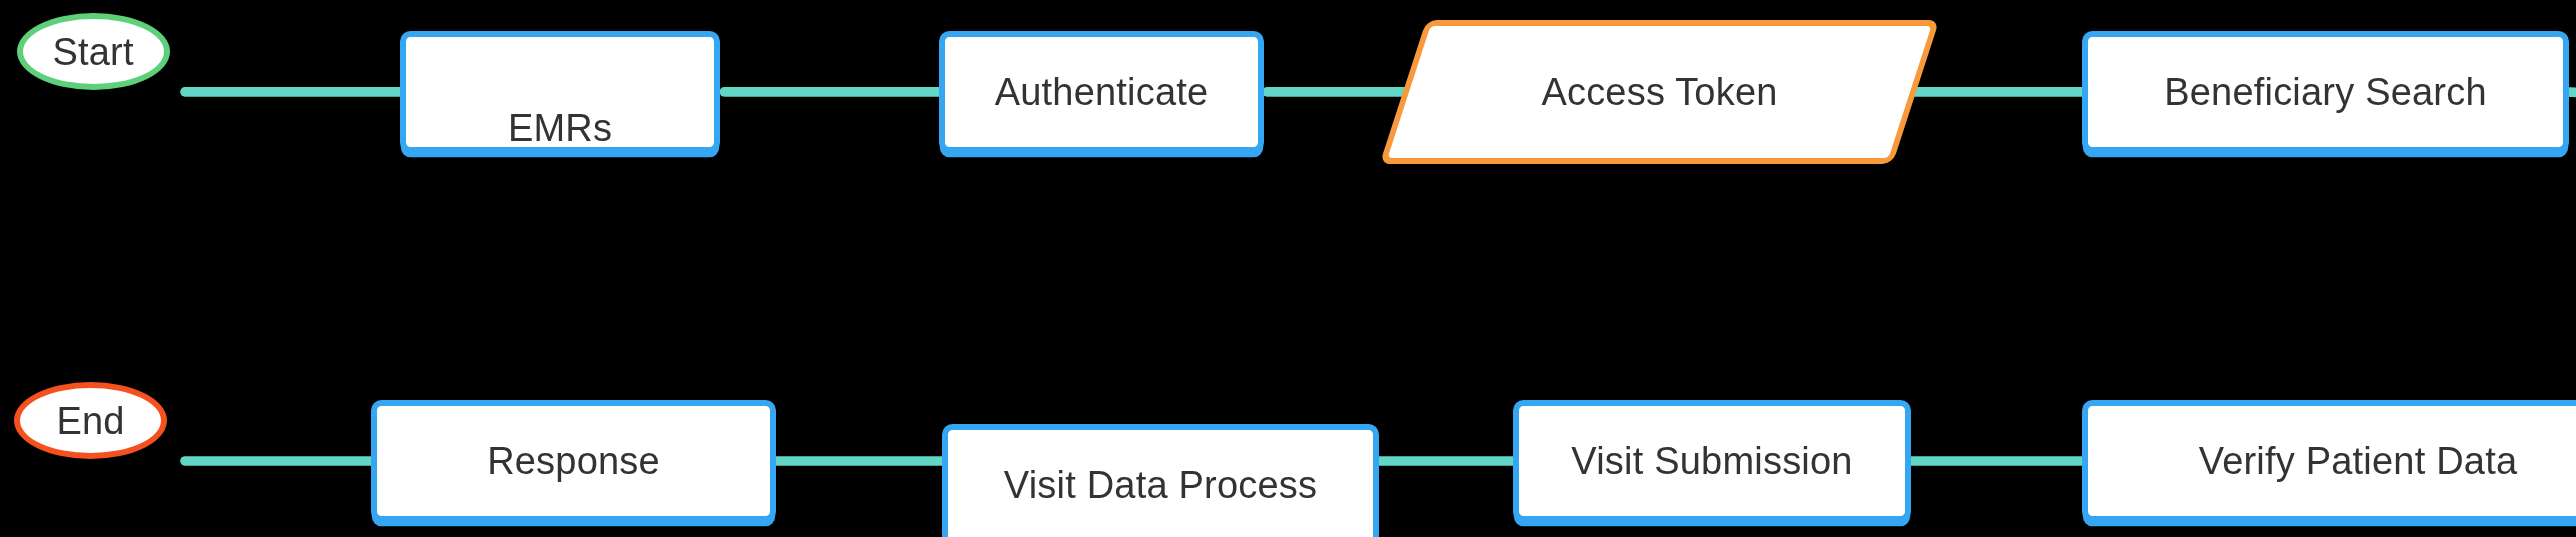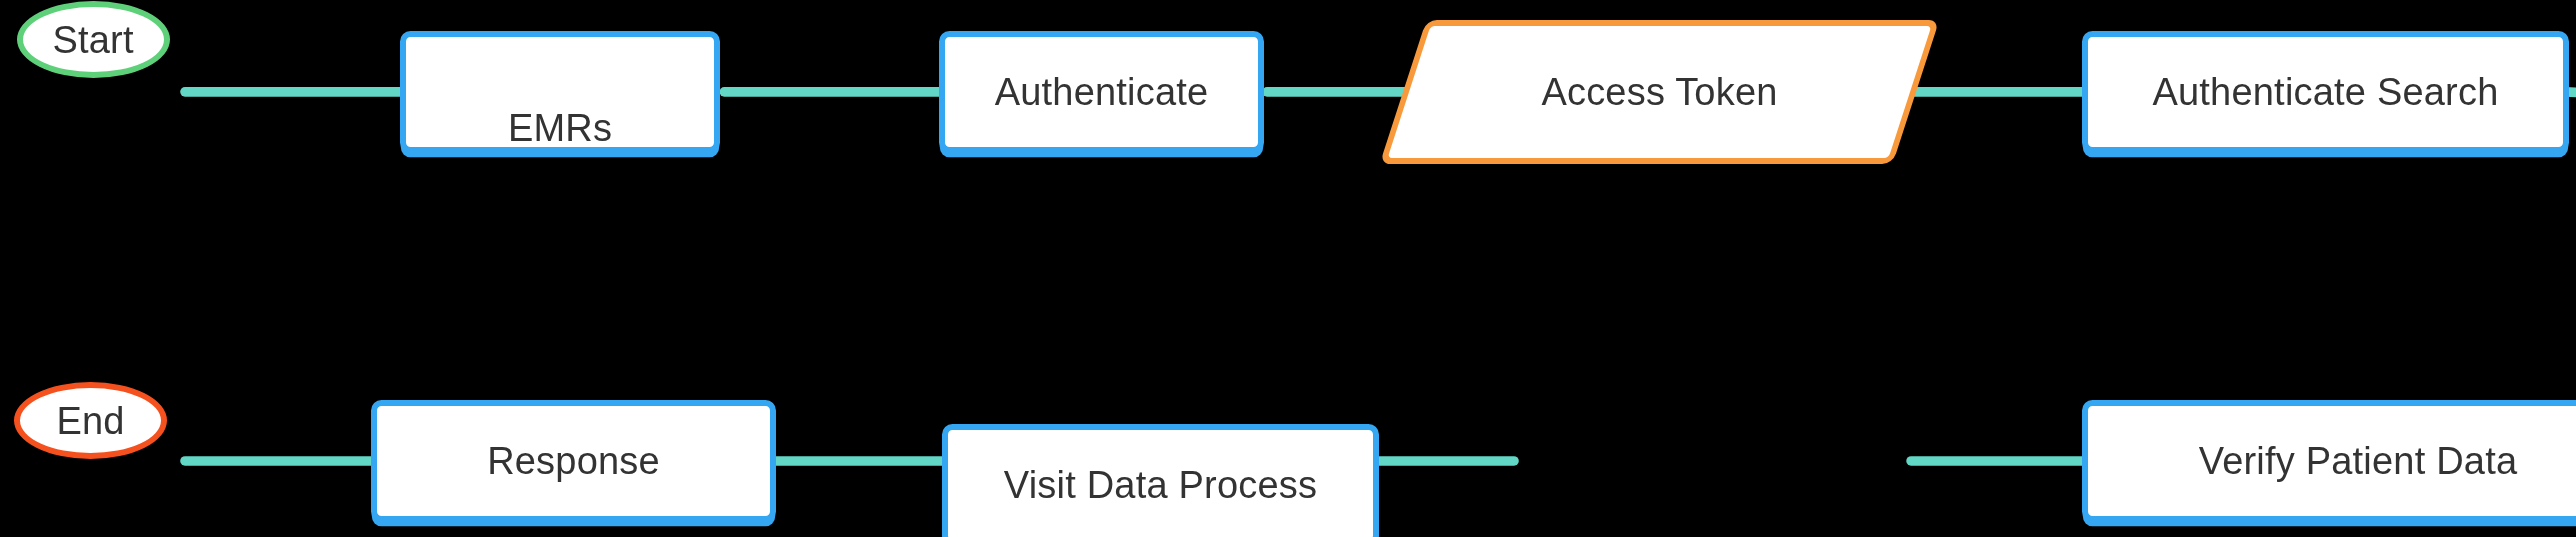--- a/index.html
+++ b/index.html
@@ -87,45 +87,48 @@
       <line x1="1452" y1="105" x2="1655" y2="105"></line>
       <line x1="2125" y1="105" x2="2387" y2="105"></line>
       <path d="M 2940 105 C 3000 105, 3012 140, 3012 200 L 3012 430 C 3012 500, 2995 528, 2935 528"></path>
       <line x1="2387" y1="528" x2="2190" y2="528"></line>
       <line x1="1735" y1="528" x2="1545" y2="528"></line>
       <line x1="1080" y1="528" x2="888" y2="528"></line>
       <line x1="427" y1="528" x2="212" y2="528"></line>
     </g>
   </svg>
 
-  <div class="node node-terminal" style="left:16.6px; top:1px; width:153px; height:77px; border-color:#5FD07A;">
+  <div class="node node-terminal" style="left:16.6px; top:13px; width:153px; height:77px; border-color:#5FD07A;">
     <span class="node-label">Start</span>
   </div>
 
   <div class="node node-process" style="left:400px; top:31px; width:320px; height:122px;align-items:flex-end;">
     <span class="node-label">EMRs</span>
   </div>
 
   <div class="node node-process" style="left:939px; top:31px; width:325px; height:122px;text-align:right;">
     <span class="node-label">Authenticate</span>
   </div>
 
   <div class="node node-parallelogram" style="left:1403px; top:20px; width:513px; height:144px;">
     <span class="skew-body"></span>
     <span class="node-label">Access Token</span>
   </div>
 
   <div class="node node-process" style="left:2082px; top:31px; width:487px; height:122px;">
-    <span class="node-label">Authenticate Search</span>
+    <span class="node-label">Beneficiary Search</span>
   </div>
 
   <div class="node node-process" style="left:2082px; top:400px; width:552px; height:122px;">
     <span class="node-label">Verify Patient Data</span>
   </div>
 
+  <div class="node node-process" style="left:1513px; top:400px; width:398px; height:122px;">
+    <span class="node-label">Visit Submission</span>
+  </div>
 
   <div class="node node-process" style="left:942px; top:424px; width:437px; height:122px;">
     <span class="node-label">Visit Data Process</span>
   </div>
 
   <div class="node node-terminal" style="left:14px; top:382px; width:153px; height:77px; border-color:#F4511E;">
     <span class="node-label">End</span>
   </div>
 
   <div class="node node-process" style="left:371px; top:400px; width:405px; height:122px;">

